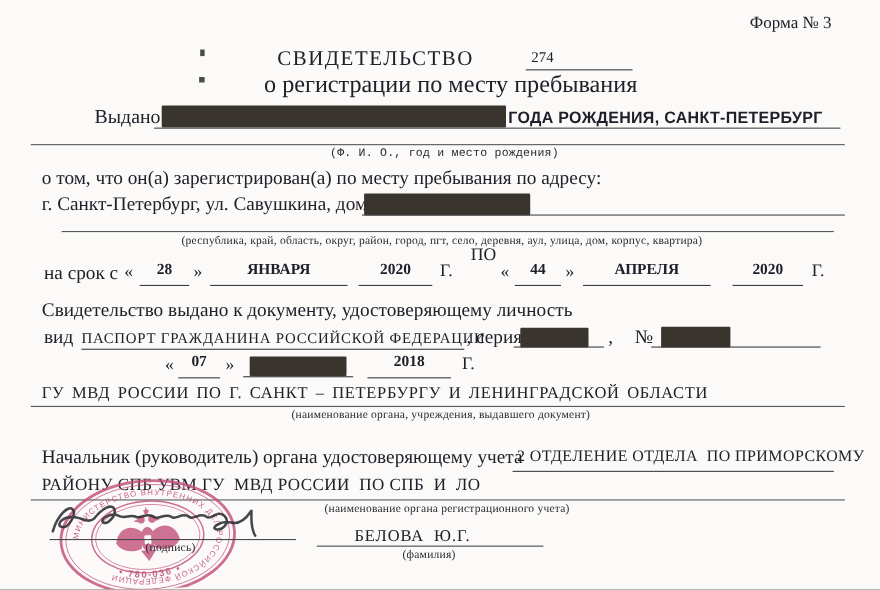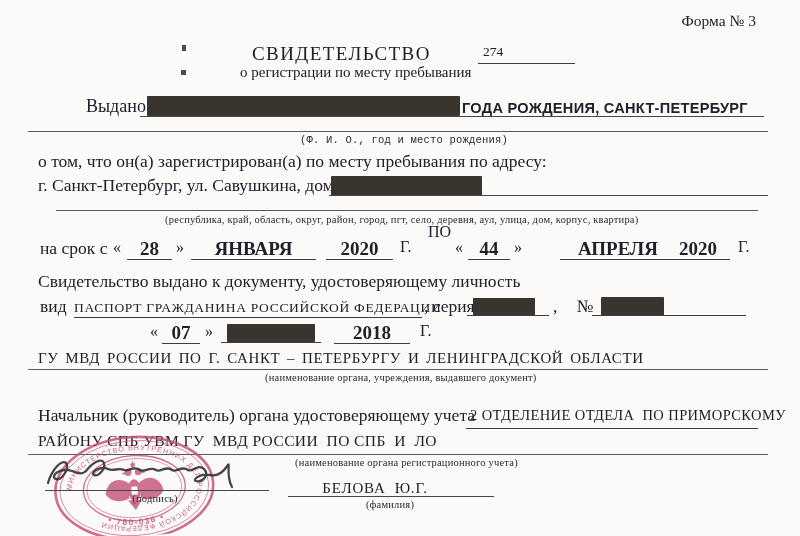--- a/index.html
+++ b/index.html
@@ -5,49 +5,49 @@
   html,body{margin:0;padding:0;background:#9a9a9a;}
   .page{position:relative;width:800px;height:536px;background:#fbfaf8;overflow:hidden;
         font-family:"Liberation Serif","DejaVu Serif",serif;color:#20202a;
         box-shadow:0 0 4px rgba(0,0,0,.4);}
   .abs{position:absolute;}
   .txt{position:absolute;font-size:17.5px;white-space:nowrap;}
   .caption{position:absolute;font-size:10.5px;color:#2a2a30;text-align:center;letter-spacing:.2px;white-space:nowrap;}
   .rule{position:absolute;height:0;border-bottom:1.5px solid #55585c;}
   .redact{position:absolute;background:#39342d;border-radius:1px;}
   .ulbox{position:absolute;height:21px;border-bottom:1.6px solid #3c3c42;text-align:center;
-         font-weight:bold;font-size:19px;white-space:nowrap;}
+         font-weight:bold;font-size:14px;white-space:nowrap;}
   .q{position:absolute;font-size:16px;}
   .capsval{font-family:"Liberation Serif",serif;}
   .speck{position:absolute;background:#4a4a48;}
   #form-label{right:44px;top:12px;font-size:15.5px;}
   #title{left:252px;top:43px;font-size:19px;letter-spacing:1.4px;}
   #number-box{left:478px;top:44px;width:92px;height:19px;border-bottom:1.4px solid #3c3c42;
               font-size:13.5px;padding-left:5px;}
-  #subtitle{left:240px;top:64px;font-size:15px;}
+  #subtitle{left:240px;top:64px;font-size:22px;}
   #issued-label{left:86px;top:96px;font-size:18px;}
   #issued-redact{left:147px;top:96px;width:313px;height:20px;}
   #issued-suffix{left:462px;top:99px;font-family:"Liberation Sans",sans-serif;font-weight:bold;
                  font-size:15px;letter-spacing:.3px;transform:scaleX(.97);transform-origin:0 50%;white-space:nowrap;}
   #issued-rule{left:140px;top:116px;width:624px;border-color:#46484c;}
   #fio-rule{left:28px;top:131px;width:740px;}
   #fio-caption{left:300px;top:134px;width:205px;font-family:Liberation Mono, monospace;}
   #addr-intro{left:38px;top:151px;}
   #addr-prefix{left:38px;top:175px;}
   #addr-redact{left:331px;top:176px;width:151px;height:20px;}
   #addr-rule{left:329px;top:195px;width:439px;border-color:#46484c;}
   #addr-rule2{left:56px;top:210px;width:702px;}
   #addr-caption{left:165px;top:214px;width:470px;}
   #p-prefix{left:40px;top:238px;}
   #p-oq1{left:113px;top:239px;} #p-day1{left:127px;top:238px;width:45px;}
   #p-cq1{left:176px;top:239px;} #p-month1{left:191px;top:238px;width:125px;}
   #p-year1{left:326px;top:238px;width:67px;} #p-ga1{left:400px;top:238px;font-size:16px;}
   #p-to{left:428px;top:223px;font-size:16px;} #p-oq2{left:455px;top:239px;}
   #p-day2{left:468px;top:238px;width:42px;} #p-cq2{left:514px;top:239px;}
-  #p-month2{left:560px;top:238px;width:116px;font-family:Liberation Serif, serif;} #p-year2{left:666px;top:238px;width:64px;}
+  #p-month2{left:530px;top:238px;width:116px;font-family:Liberation Serif, serif;} #p-year2{left:666px;top:238px;width:64px;}
   #p-ga2{left:738px;top:238px;font-size:16px;}
   #id-intro{left:38px;top:271px;}
   #id-type-label{left:40px;top:296px;}
   #id-type-box{left:74px;top:296px;width:348px;font-weight:normal;font-size:13.5px;
                letter-spacing:.7px;padding-top:4px;height:17px;}
   #id-series-label{left:424px;top:296px;}
   #id-series-redact{left:473px;top:298px;width:62px;height:18px;}
   #id-series-rule{left:467px;top:315px;width:82px;border-color:#3c3c42;}
   #id-comma{left:553px;top:296px;}
   #id-numsign{left:577px;top:296px;}

